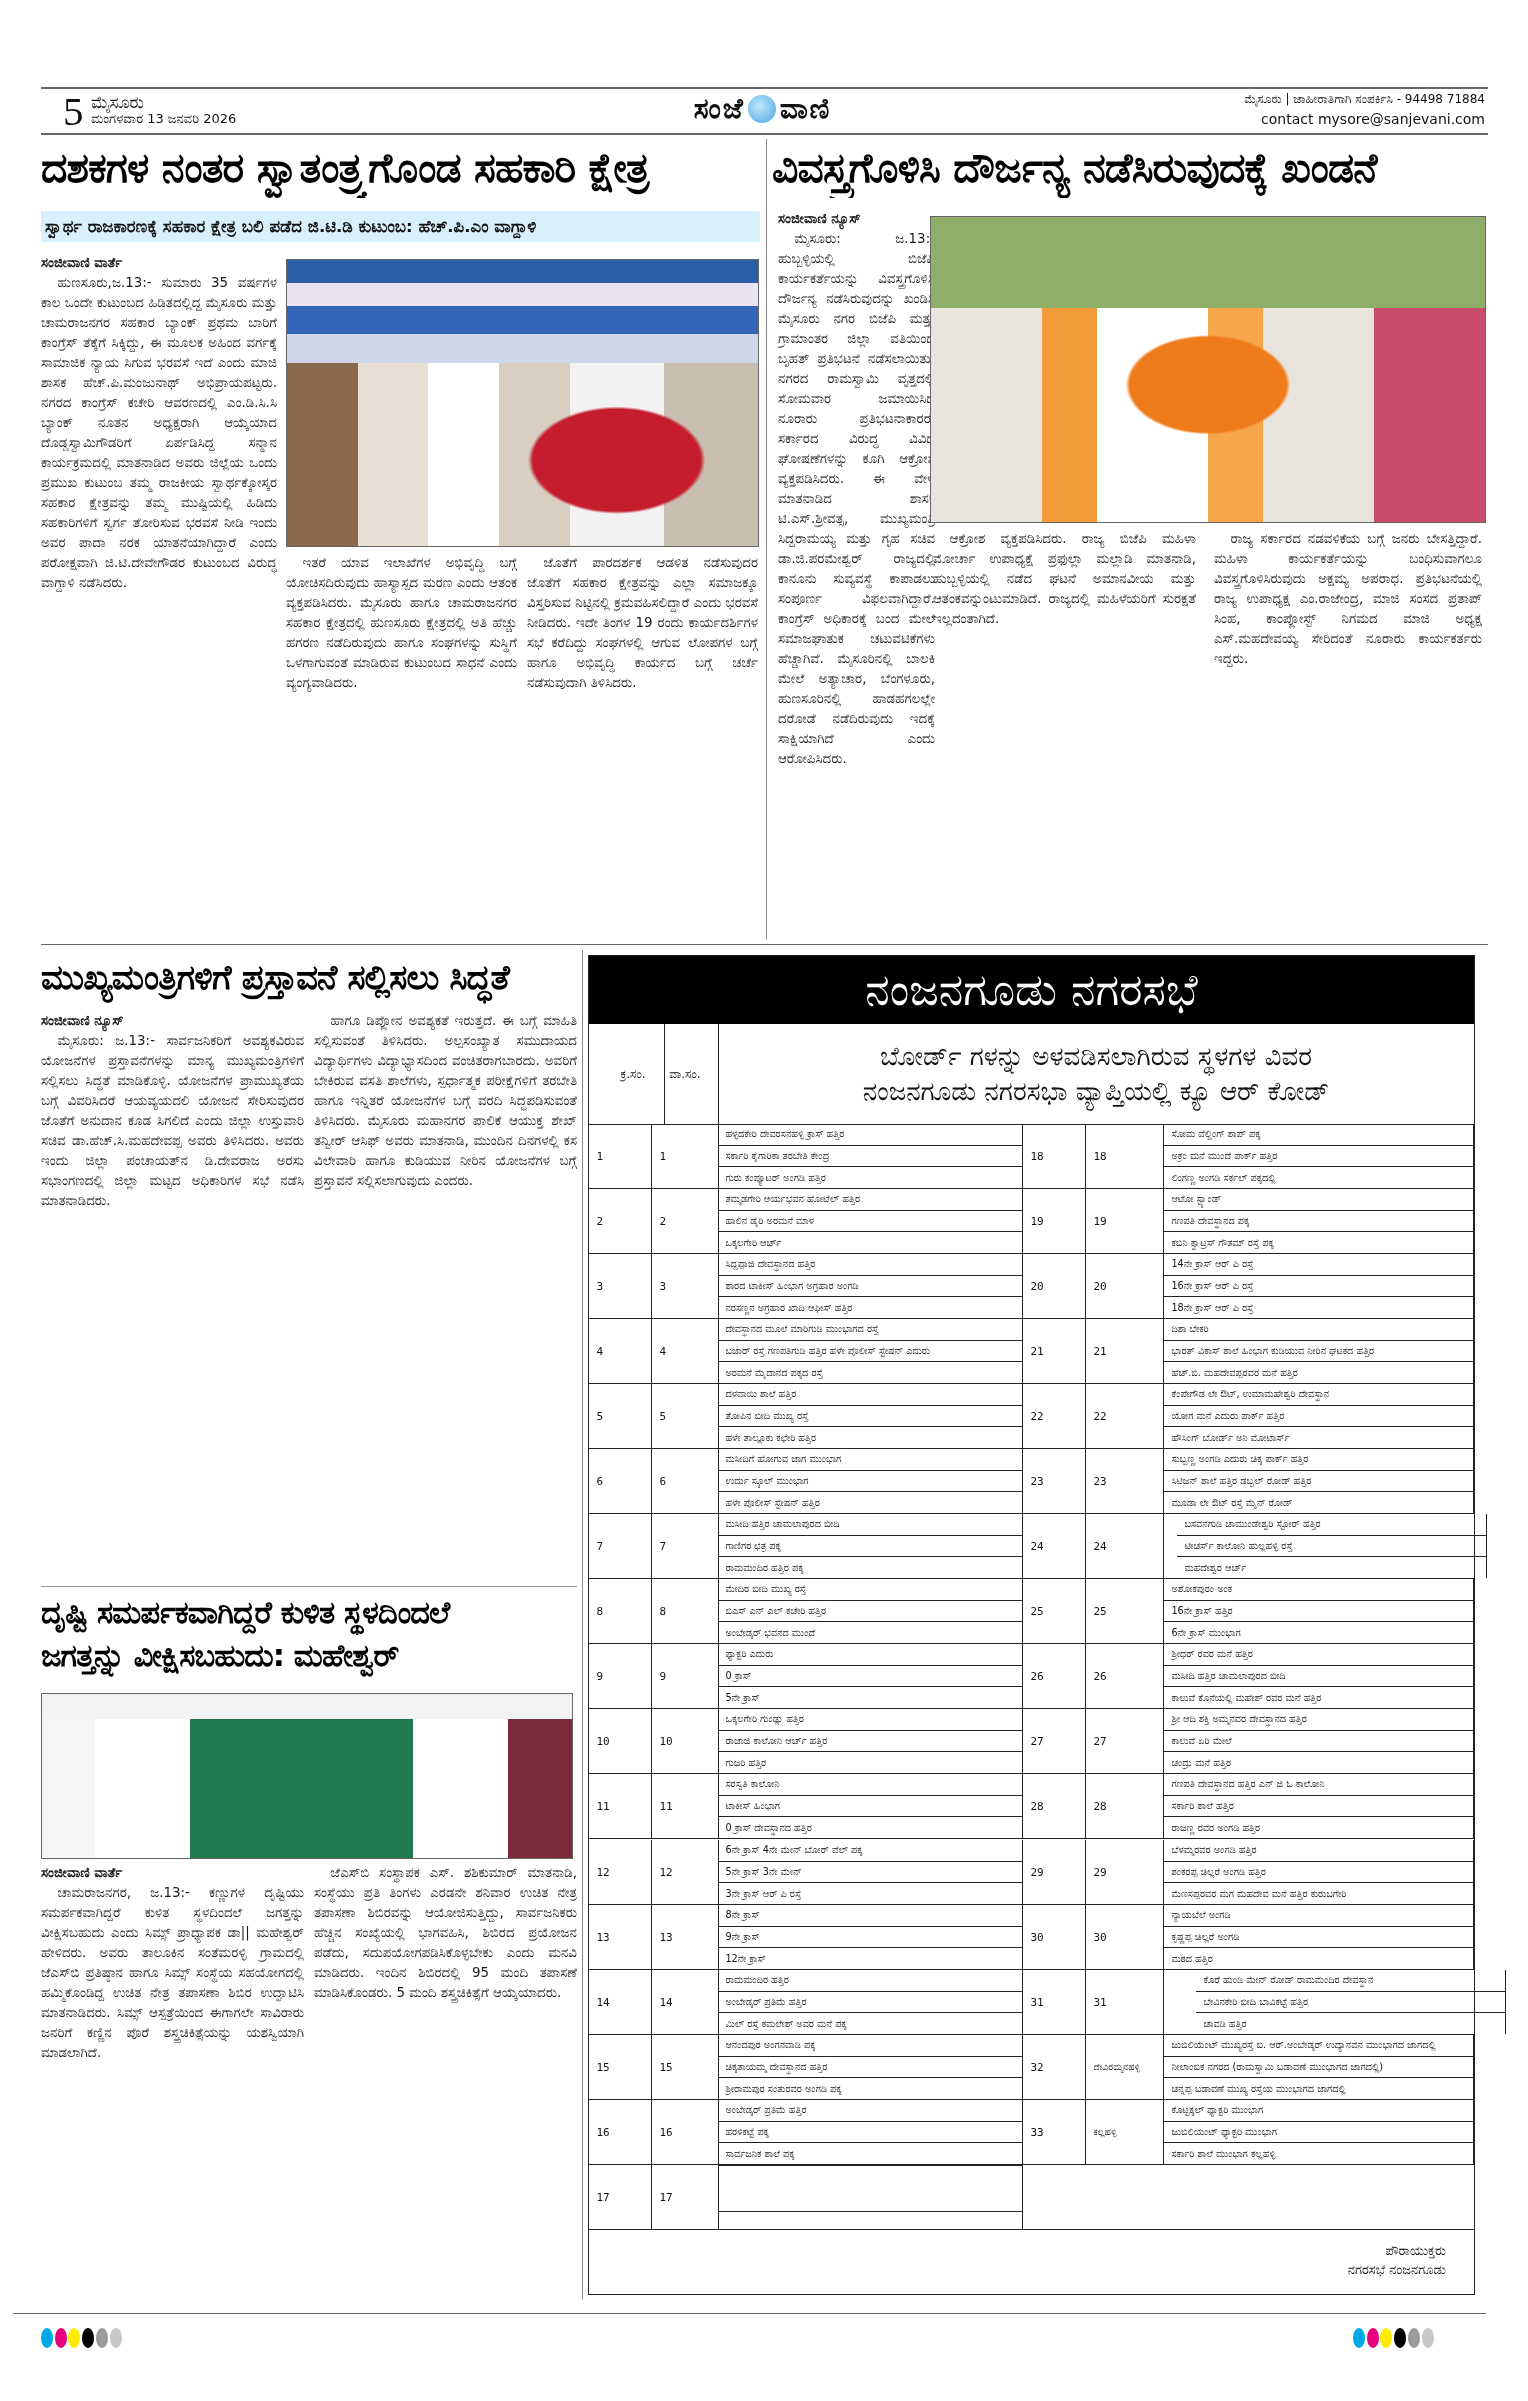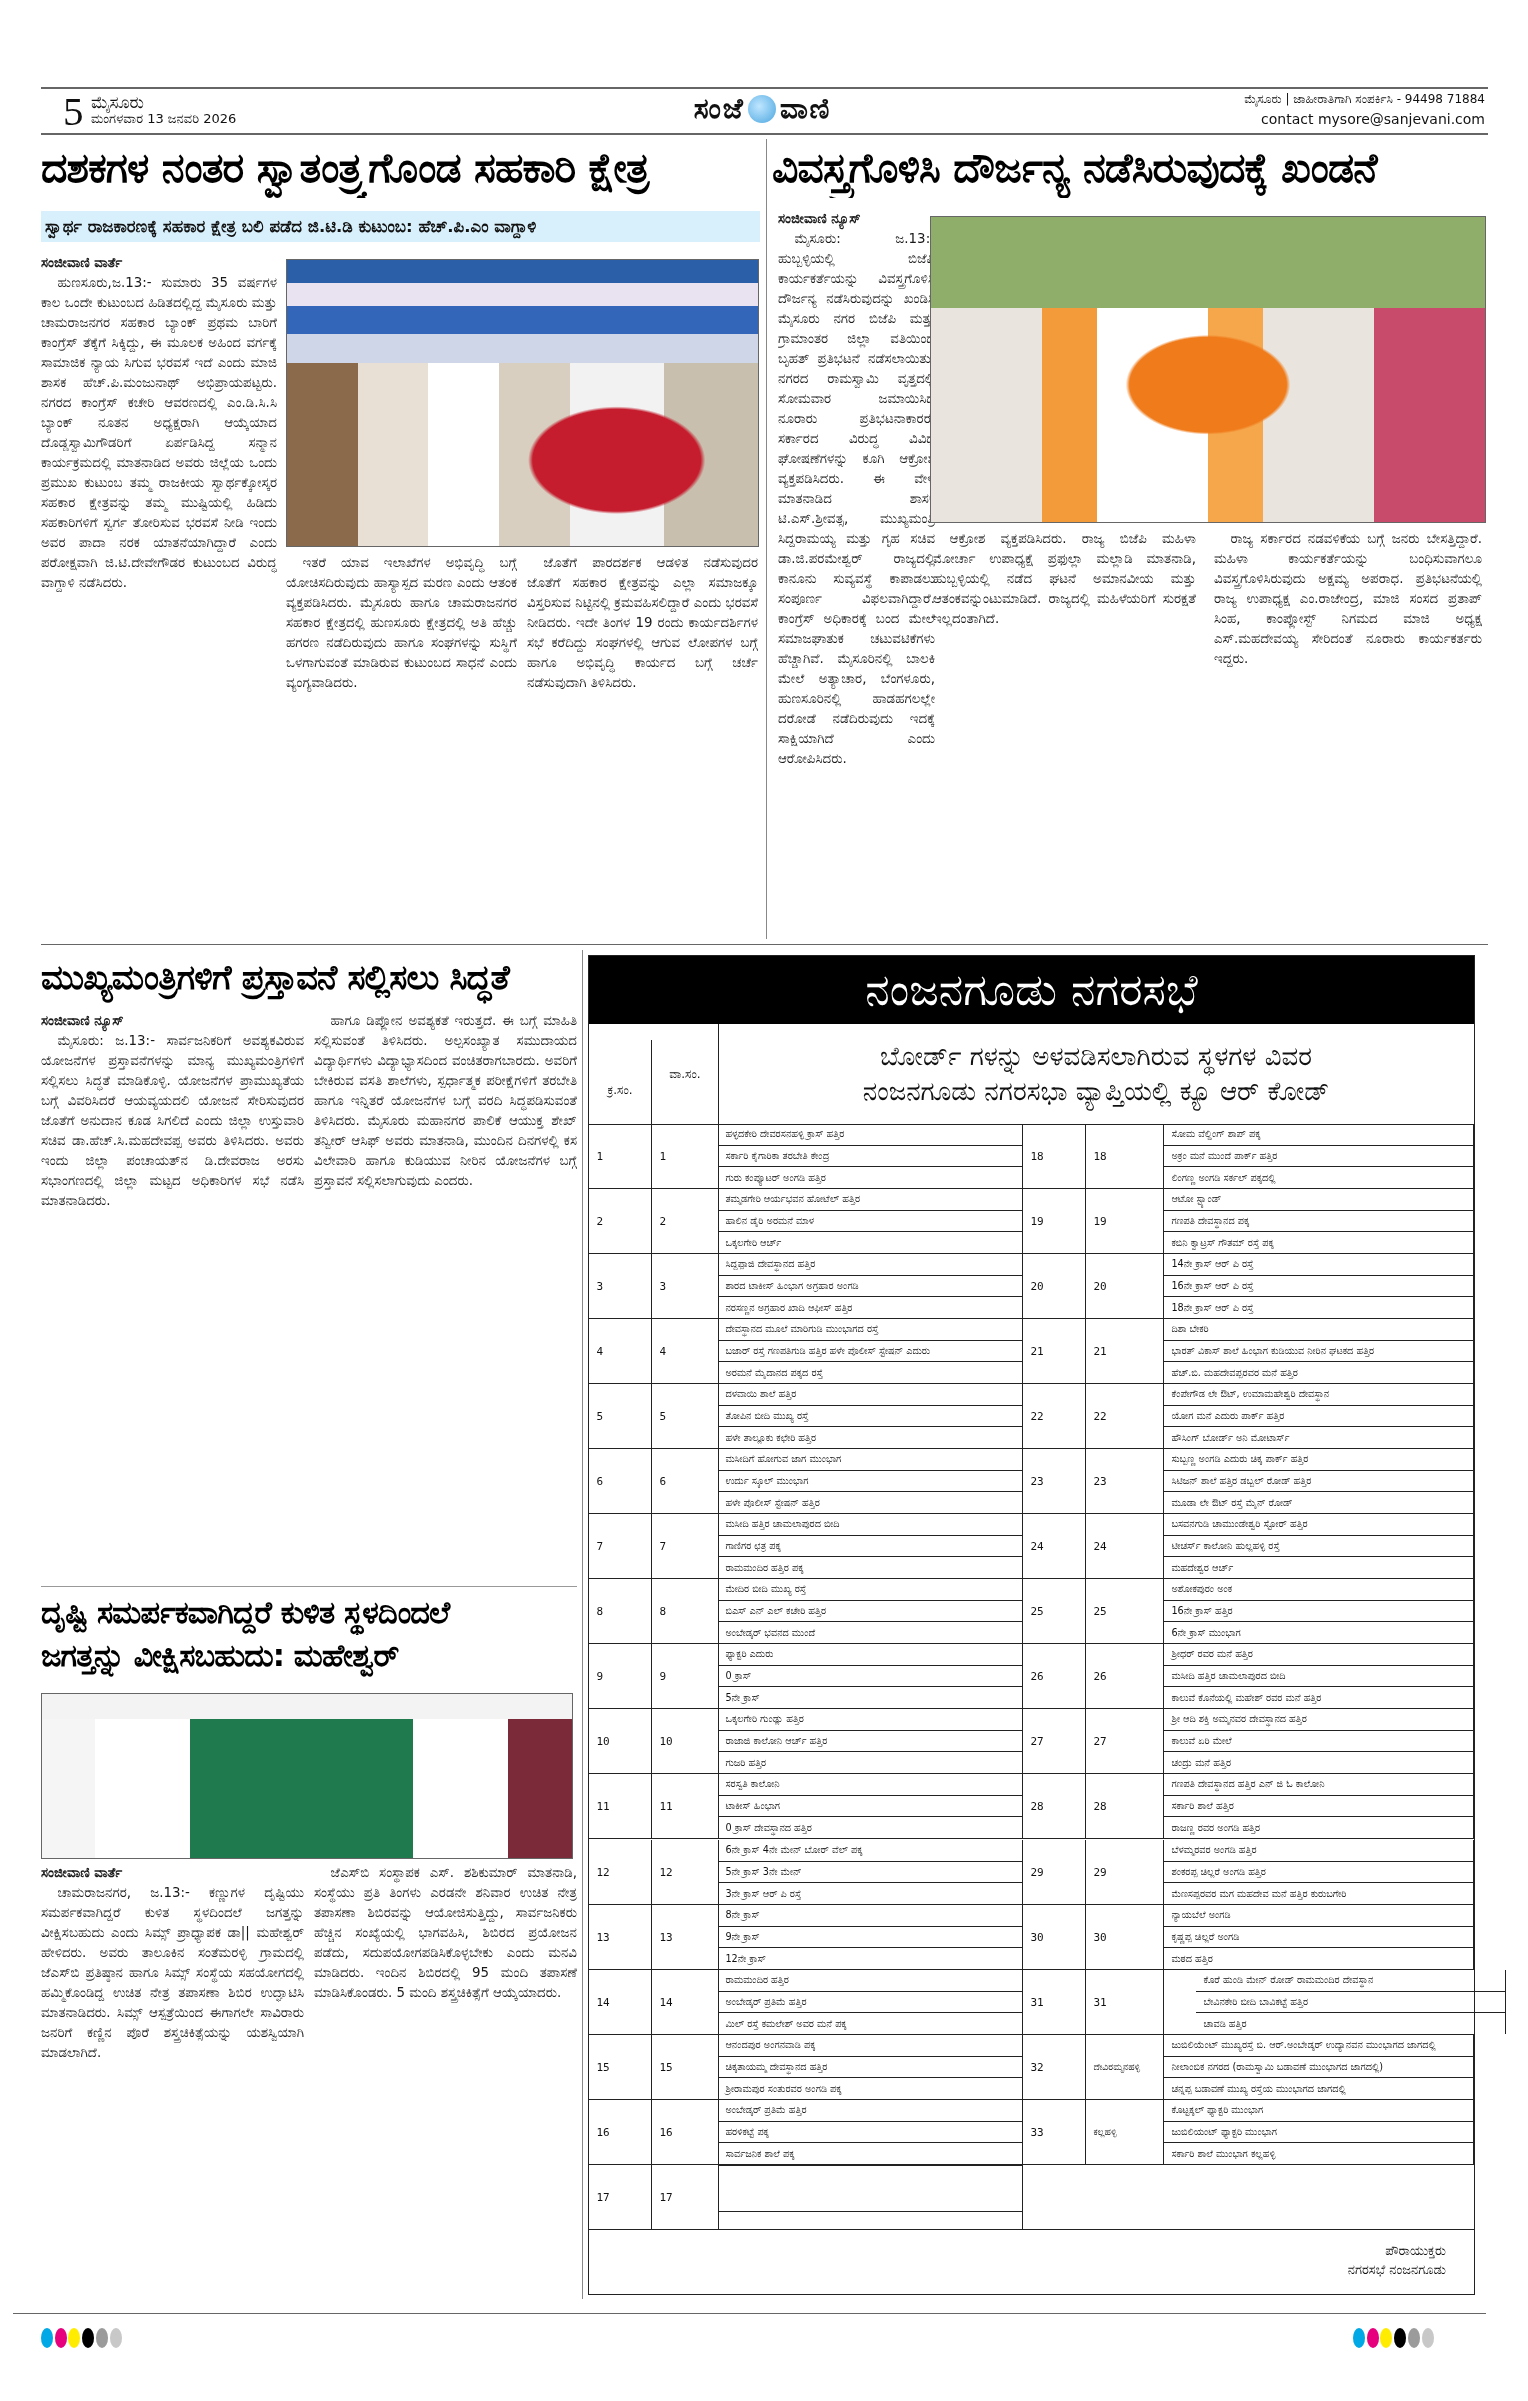--- a/index.html
+++ b/index.html
@@ -134,21 +134,21 @@
   <p>ಚಾಮರಾಜನಗರ, ಜ.13:- ಕಣ್ಣುಗಳ ದೃಷ್ಟಿಯು ಸಮರ್ಪಕವಾಗಿದ್ದರೆ ಕುಳಿತ ಸ್ಥಳದಿಂದಲೆ ಜಗತ್ತನ್ನು ವೀಕ್ಷಿಸಬಹುದು ಎಂದು ಸಿಮ್ಸ್ ಪ್ರಾಧ್ಯಾಪಕ ಡಾ|| ಮಹೇಶ್ವರ್ ಹೇಳಿದರು. ಅವರು ತಾಲೂಕಿನ ಸಂತೆಮರಳ್ಳಿ ಗ್ರಾಮದಲ್ಲಿ ಜೆಎಸ್‌ಬಿ ಪ್ರತಿಷ್ಠಾನ ಹಾಗೂ ಸಿಮ್ಸ್ ಸಂಸ್ಥೆಯ ಸಹಯೋಗದಲ್ಲಿ ಹಮ್ಮಿಕೊಂಡಿದ್ದ ಉಚಿತ ನೇತ್ರ ತಪಾಸಣಾ ಶಿಬಿರ ಉದ್ಘಾಟಿಸಿ ಮಾತನಾಡಿದರು. ಸಿಮ್ಸ್ ಆಸ್ಪತ್ರೆಯಿಂದ ಈಗಾಗಲೇ ಸಾವಿರಾರು ಜನರಿಗೆ ಕಣ್ಣಿನ ಪೊರೆ ಶಸ್ತ್ರಚಿಕಿತ್ಸೆಯನ್ನು ಯಶಸ್ವಿಯಾಗಿ ಮಾಡಲಾಗಿದೆ.</p>
 </div>
 <div class="body-text" style="left:314px; top:1863px; width:263px; height:434px;">
   <p>ಜೆಎಸ್‌ಬಿ ಸಂಸ್ಥಾಪಕ ಎಸ್. ಶಶಿಕುಮಾರ್ ಮಾತನಾಡಿ, ಸಂಸ್ಥೆಯು ಪ್ರತಿ ತಿಂಗಳು ಎರಡನೇ ಶನಿವಾರ ಉಚಿತ ನೇತ್ರ ತಪಾಸಣಾ ಶಿಬಿರವನ್ನು ಆಯೋಜಿಸುತ್ತಿದ್ದು, ಸಾರ್ವಜನಿಕರು ಹೆಚ್ಚಿನ ಸಂಖ್ಯೆಯಲ್ಲಿ ಭಾಗವಹಿಸಿ, ಶಿಬಿರದ ಪ್ರಯೋಜನ ಪಡೆದು, ಸದುಪಯೋಗಪಡಿಸಿಕೊಳ್ಳಬೇಕು ಎಂದು ಮನವಿ ಮಾಡಿದರು. ಇಂದಿನ ಶಿಬಿರದಲ್ಲಿ 95 ಮಂದಿ ತಪಾಸಣೆ ಮಾಡಿಸಿಕೊಂಡರು. 5 ಮಂದಿ ಶಸ್ತ್ರಚಿಕಿತ್ಸೆಗೆ ಆಯ್ಕೆಯಾದರು.</p>
 </div>
 <div class="vr" style="left:582px; top:950px; height:1349px;"></div>
 
 <div id="notice">
   <div id="notice-title">ನಂಜನಗೂಡು ನಗರಸಭೆ</div>
   <div id="notice-head">
-    <div class="hcell" style="left:0; width:63px;margin-top:16px;">ಕ್ರ.ಸಂ.</div>
+    <div class="hcell" style="left:13px; width:63px;">ಕ್ರ.ಸಂ.</div>
     <div class="hcell" style="left:63px; width:67px;">ವಾ.ಸಂ.</div>
     <div id="notice-head-title">
       <div>ಬೋರ್ಡ್ ಗಳನ್ನು ಅಳವಡಿಸಲಾಗಿರುವ ಸ್ಥಳಗಳ ವಿವರ</div>
       <div>ನಂಜನಗೂಡು  ನಗರಸಭಾ ವ್ಯಾಪ್ತಿಯಲ್ಲಿ ಕ್ಯೂ ಆರ್ ಕೋಡ್</div>
     </div>
   </div>
   <div id="grid">
       <div class="grp" style="top: 0px; height: 65px;">
         <div class="num" style="left: 0px; width: 63px;">1</div>
         <div class="num" style="left: 63px; width: 67px; font-size: 11px;">1</div>
@@ -248,21 +248,21 @@
       <div class="grp" style="top: 390px; height: 65px;">
         <div class="num" style="left: 0px; width: 63px;">7</div>
         <div class="num" style="left: 63px; width: 67px; font-size: 11px;">7</div>
         <div class="locs" style="left: 129px; width: 305px;">
           <div class="loc">ಮಸೀದಿ ಹತ್ತಿರ ಚಾಮಲಾಪುರದ ಬೀದಿ</div>
           <div class="loc">ಗಾಣಿಗರ ಛತ್ರ ಪಕ್ಕ</div>
           <div class="loc">ರಾಮಮಂದಿರ ಹತ್ತಿರ ಪಕ್ಕ</div>
         </div>
         <div class="num" style="left: 434px; width: 63px;">24</div>
         <div class="num" style="left: 497px; width: 78px; font-size: 11px;">24</div>
-        <div class="locs" style="left: 575px; width: 310px; text-align: right;">
+        <div class="locs" style="left: 588px; width: 310px; text-align: right;">
           <div class="loc">ಬಸವನಗುಡಿ ಚಾಮುಂಡೇಶ್ವರಿ ಸ್ಟೋರ್ ಹತ್ತಿರ</div>
           <div class="loc">ಟೀಚರ್ಸ್ ಕಾಲೋನಿ ಹುಲ್ಲಹಳ್ಳಿ ರಸ್ತೆ</div>
           <div class="loc">ಮಹದೇಶ್ವರ ಆರ್ಚ್</div>
         </div>
       </div>
       <div class="grp" style="top: 455px; height: 65px;">
         <div class="num" style="left: 0px; width: 63px;">8</div>
         <div class="num" style="left: 63px; width: 67px; font-size: 11px;">8</div>
         <div class="locs" style="left: 129px; width: 305px;">
           <div class="loc">ಮೇದಿರ ಬೀದಿ ಮುಖ್ಯ ರಸ್ತೆ</div>

